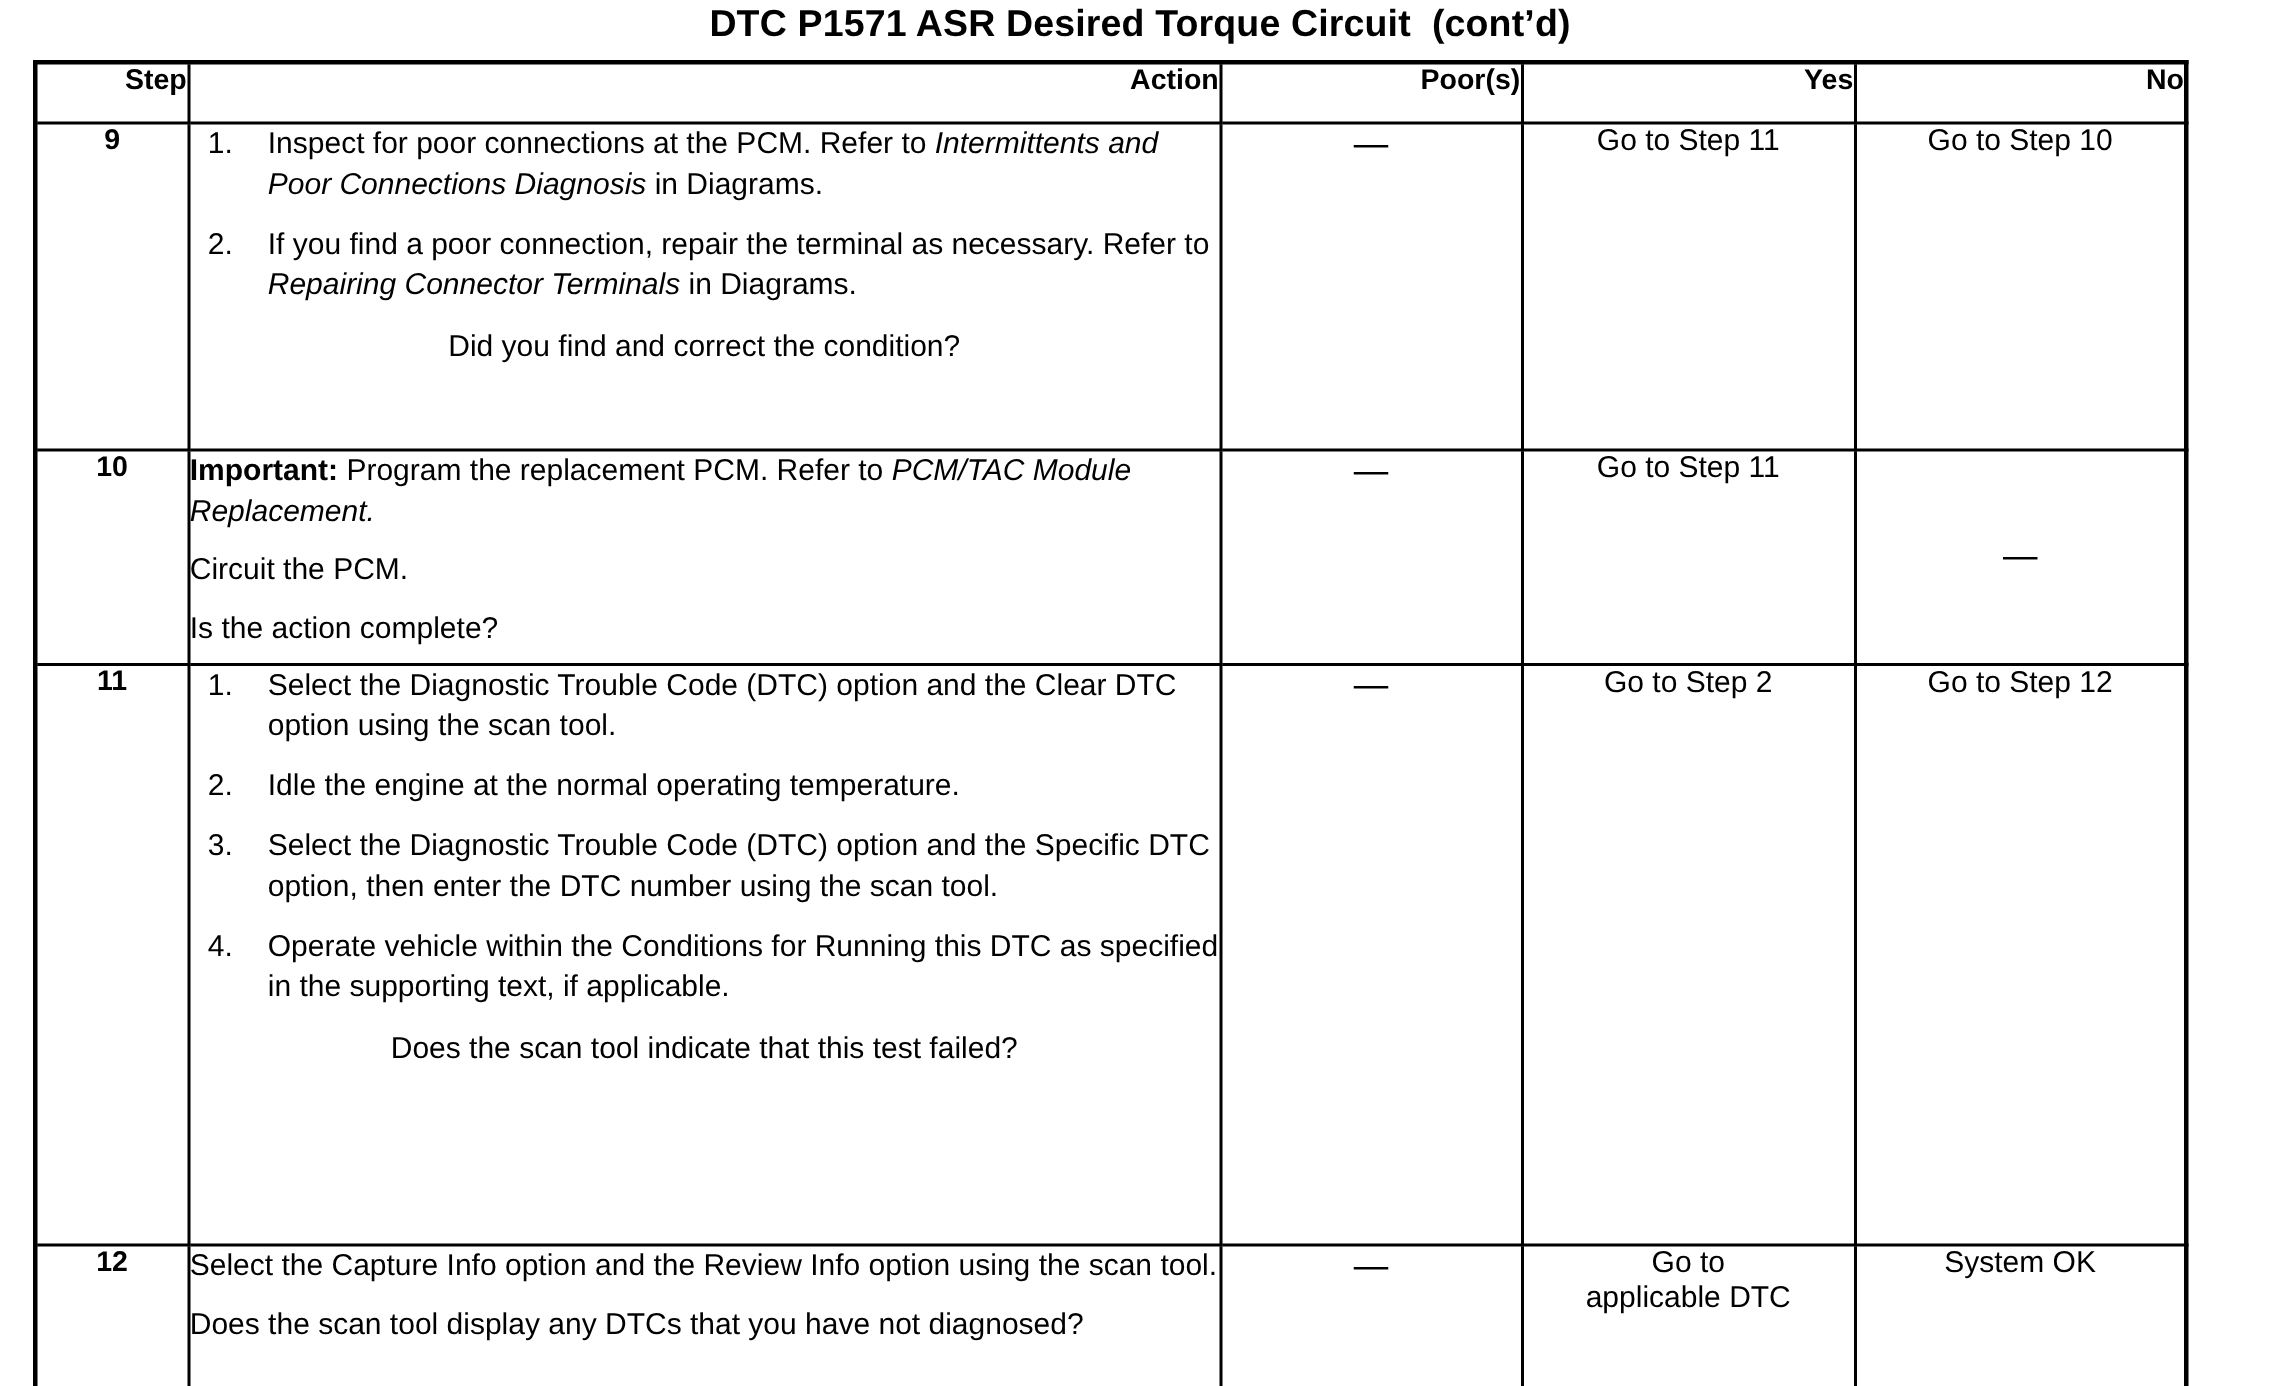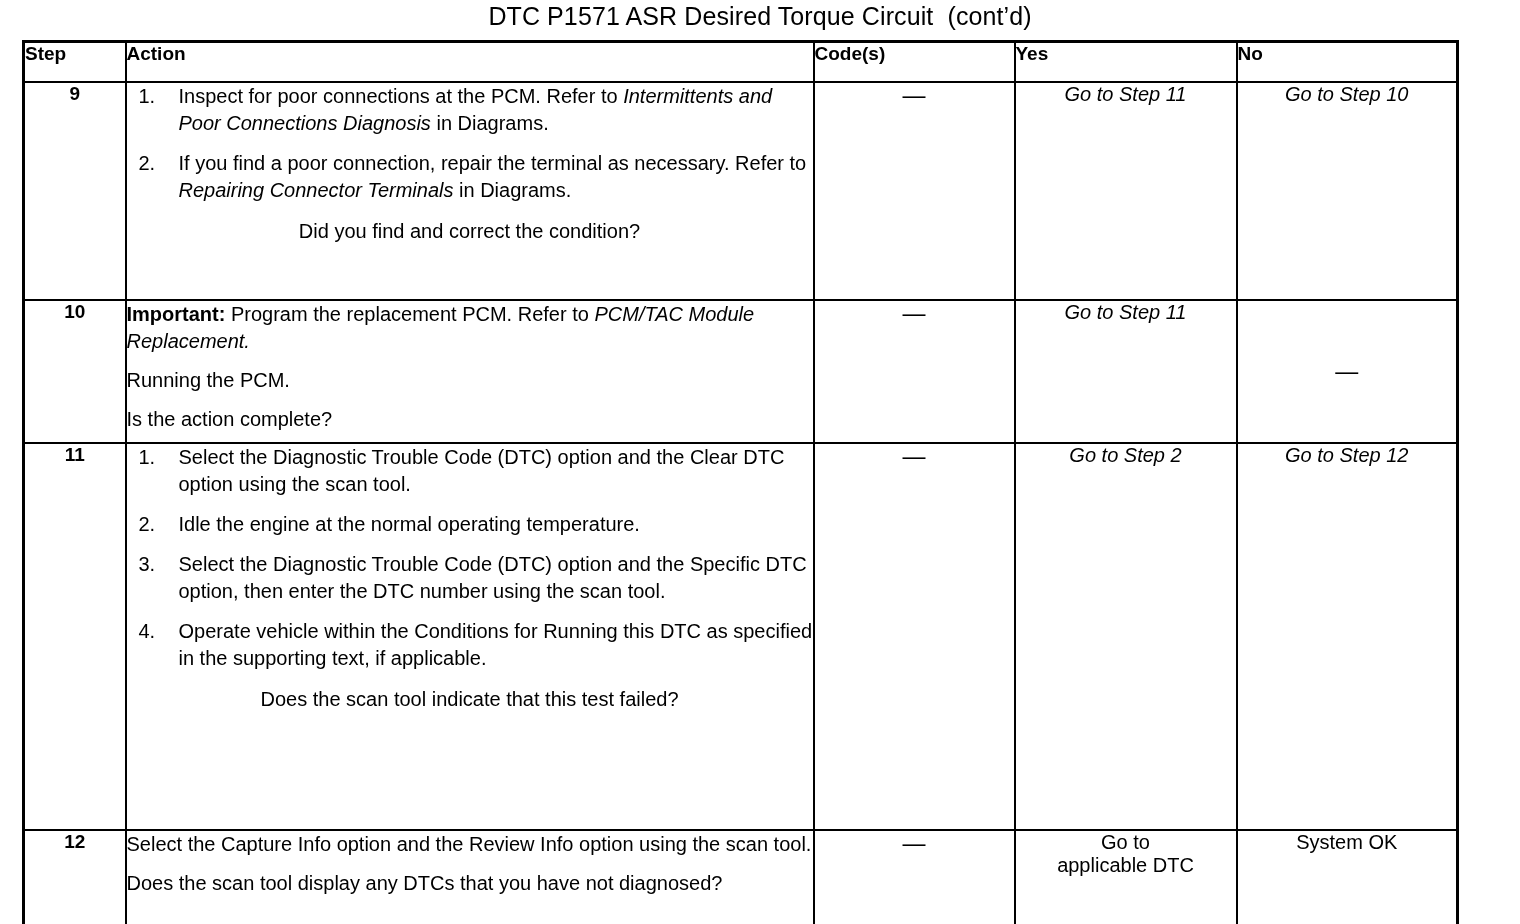--- a/index.html
+++ b/index.html
@@ -22,21 +22,21 @@
     background: #fff;
   }
 
   .doc-title {
     position: absolute;
     left: 0;
     top: 2px;
     width: 1520px;
     text-align: center;
     font-size: 25px;
-    font-weight: normal;
+    font-weight: bold;
     letter-spacing: 0.1px;
     white-space: pre;
   }
 
   .table-wrap {
     position: absolute;
     left: 22px;
     top: 40px;
     width: 1434px;
   }
@@ -58,21 +58,21 @@
   col.c-step   { width: 102px; }
   col.c-action { width: 688px; }
   col.c-value  { width: 201px; }
   col.c-yes    { width: 222px; }
   col.c-no     { width: 221px; }
 
   thead th {
     height: 38px;
     font-size: 19px;
     font-weight: bold;
-    text-align: left;
+    text-align: right;
     vertical-align: middle;
     border-bottom: 3px solid #000;
   }
 
   td.step-cell {
     text-align: center;
     vertical-align: middle;
     font-size: 19px;
     font-weight: bold;
   }
@@ -93,21 +93,21 @@
   td.branch-cell {
     text-align: center;
     vertical-align: bottom;
     font-size: 20px;
     padding-bottom: 8px;
   }
   td.branch-cell.mid {
     vertical-align: middle;
     padding-bottom: 0;
   }
-  td.branch-cell.italic { font-style: italic; }
+  td.branch-cell.italic { }
 
   .dash { font-size: 23px; line-height: 1; }
 
   
   ol.steps {
     margin: 0 0 0 0;
     padding: 0;
     list-style: none;
   }
   ol.steps > li {
@@ -145,21 +145,21 @@
         <col class="c-step">
           <col class="c-action">
           <col class="c-value">
           <col class="c-yes">
           <col class="c-no">
       </colgroup>
       <thead>
         <tr>
           <th>Step</th>
           <th>Action</th>
-          <th>Code(s)</th>
+          <th>Poor(s)</th>
           <th>Yes</th>
           <th>No</th>
         </tr>
       </thead>
       <tbody>
 
         <tr style="height:218px;">
           <td class="step-cell">9</td>
           <td class="action-cell">
             <ol class="steps">
@@ -174,21 +174,21 @@
           </td>
           <td class="value-cell"><span class="dash">—</span></td>
           <td class="branch-cell italic">Go to Step 11</td>
           <td class="branch-cell italic">Go to Step 10</td>
         </tr>
 
         <tr style="height:143px;">
           <td class="step-cell">10</td>
           <td class="action-cell">
             <div class="plain-line first"><strong class="bd">Important:</strong><span> Program the replacement PCM. Refer to </span><em class="it">PCM/TAC Module Replacement.</em></div>
-            <div class="plain-line">Running the PCM.</div>
+            <div class="plain-line">Circuit the PCM.</div>
             <div class="plain-line">Is the action complete?</div>
           </td>
           <td class="value-cell"><span class="dash">—</span></td>
           <td class="branch-cell italic">Go to Step 11</td>
           <td class="branch-cell mid"><span class="dash">—</span></td>
         </tr>
 
         <tr style="height:387px;">
           <td class="step-cell">11</td>
           <td class="action-cell">

